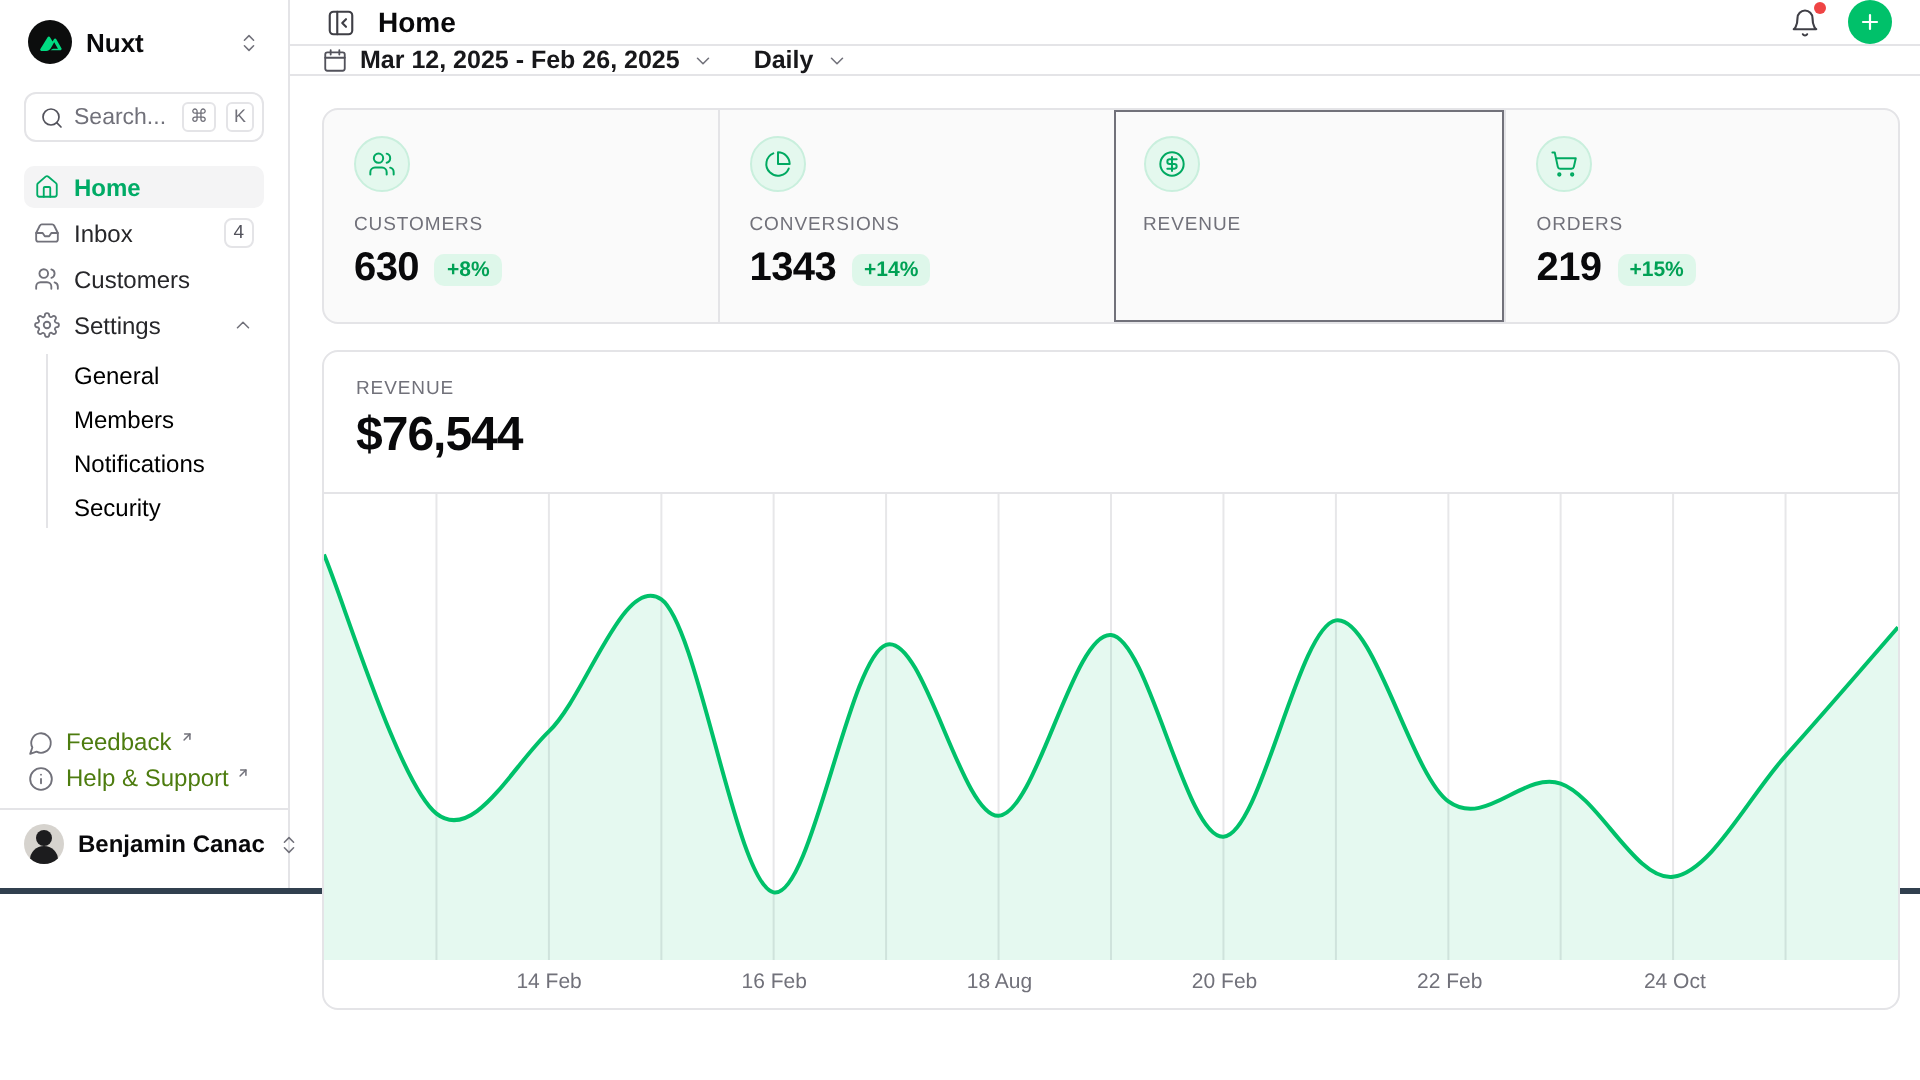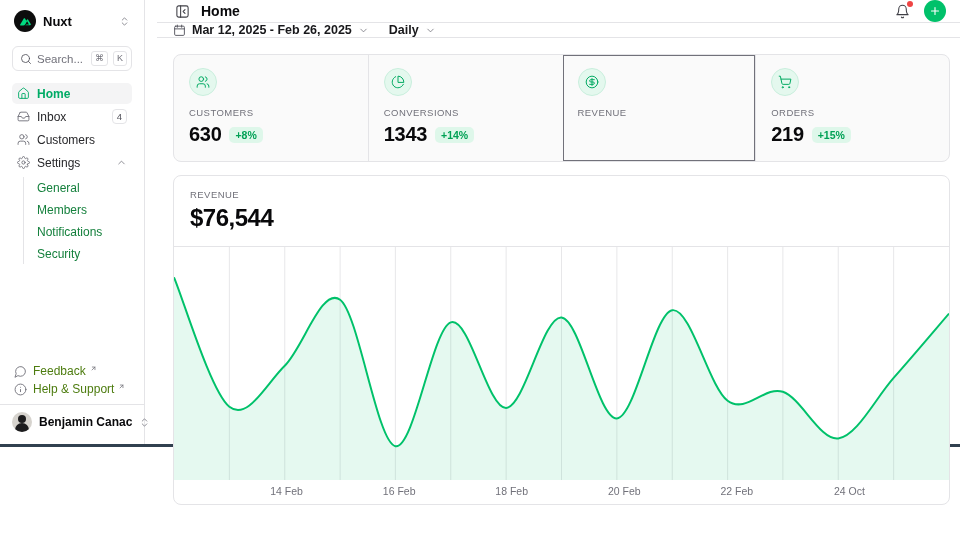--- a/index.html
+++ b/index.html
@@ -1,38 +1,38 @@
 <!DOCTYPE html>
 <html><head>
 <meta charset="utf-8">
 <style>
   * { margin:0; padding:0; box-sizing:border-box; }
   html,body { width:960px; height:540px; overflow:hidden; background:#fff;
     font-family:"Liberation Sans", sans-serif; color:#09090b; }
-  .app { display:flex; height:444px;gap:12px; }
+  .app { display:flex; height:444px; }
   svg.ic { stroke:currentColor; fill:none; stroke-width:1.7; stroke-linecap:round; stroke-linejoin:round; display:block; }
 
   
   .sidebar { width:145px; flex:0 0 145px; border-right:1px solid #e4e4e7; display:flex; flex-direction:column; padding:9px 12px 6px; background:#fff; }
   .team-row { display:flex; align-items:center; gap:7px; padding:1px 2px; cursor:pointer; }
   .team-logo { width:22px; height:22px; border-radius:50%; background:#0c0d0d; display:flex; align-items:center; justify-content:center; flex:0 0 22px; }
   .team-name { font-size:13px; font-weight:700; flex:1; }
   .chev-updown { color:#71717a; }
   .search-box { margin:13px 0 12px; height:25px; border:1px solid #e4e4e7; border-radius:6px; display:flex; align-items:center; gap:5px; padding:0 4px 0 7px; background:#fff; cursor:text; }
   .search-box .ph { flex:1; font-size:11.5px; color:#71717a; }
   .kbd { font-size:9px; color:#71717a; border:1px solid #e4e4e7; border-radius:3px; padding:1px 3px; background:#fff; line-height:1.2; }
   .nav { display:flex; flex-direction:column; gap:2px; }
   .nav-item { display:flex; align-items:center; gap:7px; height:21px; padding:0 5px; border-radius:5px; font-size:12px; color:#27272a; cursor:pointer; }
   .nav-item .nico { color:#71717a; }
   .nav-item.active { background:#f4f4f5; color:#00ab66; font-weight:600; }
   .nav-item.active .nico { color:#00ab66; }
   .nav-item .lbl { flex:1; }
   .mini-badge { font-size:9.5px; color:#52525b; border:1px solid #e4e4e7; border-radius:4px; padding:0 4px; line-height:13px; background:#fff; }
   .sub-list { margin:2px 0 2px 11px; border-left:1px solid #e4e4e7; padding-left:9px; display:flex; flex-direction:column; gap:1px; }
-  .sub-item { font-size:12px; color:#15803d; height:21px; display:flex; align-items:center; padding:0 4px; border-radius:5px; cursor:pointer; }
+  .sub-item { font-size:12px; color:#000000; height:21px; display:flex; align-items:center; padding:0 4px; border-radius:5px; cursor:pointer; }
   .side-spacer { flex:1; }
   .side-foot { display:flex; flex-direction:column; gap:4px; padding-bottom:8px; }
   .foot-link { display:flex; align-items:center; gap:6px; font-size:12px; color:#4d7c0f; cursor:pointer; padding:0 2px; }
   .foot-link .nico { color:#71717a; }
   .ext { color:#71717a; margin-left:-2px; position:relative; top:-3px; }
   .user-row { border-top:1px solid #e4e4e7; margin:0 -12px; padding:7px 12px 6px; display:flex; align-items:center; gap:7px; cursor:pointer; }
   .avatar { width:20px; height:20px; border-radius:50%; background:#d6d3ce; overflow:hidden; position:relative; flex:0 0 20px; }
   .avatar::before { content:""; position:absolute; width:8px; height:8px; border-radius:50%; background:#1c1c1e; left:6px; top:3px; }
   .avatar::after { content:""; position:absolute; width:14px; height:9px; border-radius:7px 7px 0 0; background:#1c1c1e; left:3px; top:11px; }
   .user-name { font-size:12px; font-weight:600; flex:1; white-space:nowrap; }
@@ -344,21 +344,21 @@
                 <line x1="619.1" y1="0" x2="619.1" y2="233" stroke="#e7e7e9" stroke-width="1"></line>
                 <line x1="675.4" y1="0" x2="675.4" y2="233" stroke="#e7e7e9" stroke-width="1"></line>
                 <line x1="731.7" y1="0" x2="731.7" y2="233" stroke="#e7e7e9" stroke-width="1"></line>
               </g>
             <path id="area-path" d="M0.0,30.3 C9.4,51.9 37.5,145.0 56.3,159.8 C75.0,174.5 93.8,136.6 112.6,118.7 C131.3,100.9 150.1,39.3 168.9,52.7 C187.6,66.1 206.4,195.4 225.1,199.2 C243.9,203.0 262.7,81.8 281.4,75.4 C300.2,69.1 319.0,161.7 337.7,160.9 C356.5,160.0 375.2,68.7 394.0,70.5 C412.8,72.2 431.5,172.6 450.3,171.4 C469.0,170.2 487.8,66.2 506.6,63.2 C525.3,60.3 544.1,140.1 562.9,153.7 C581.6,167.3 600.4,138.5 619.1,144.8 C637.9,151.1 656.7,193.7 675.4,191.4 C694.2,189.1 713.0,151.7 731.7,130.9 C750.5,110.1 778.6,77.3 788.0,66.6 L788,233 L0,233 Z" fill="rgba(0,193,106,0.10)" stroke="none"></path>
             <path id="line-path" d="M0.0,30.3 C9.4,51.9 37.5,145.0 56.3,159.8 C75.0,174.5 93.8,136.6 112.6,118.7 C131.3,100.9 150.1,39.3 168.9,52.7 C187.6,66.1 206.4,195.4 225.1,199.2 C243.9,203.0 262.7,81.8 281.4,75.4 C300.2,69.1 319.0,161.7 337.7,160.9 C356.5,160.0 375.2,68.7 394.0,70.5 C412.8,72.2 431.5,172.6 450.3,171.4 C469.0,170.2 487.8,66.2 506.6,63.2 C525.3,60.3 544.1,140.1 562.9,153.7 C581.6,167.3 600.4,138.5 619.1,144.8 C637.9,151.1 656.7,193.7 675.4,191.4 C694.2,189.1 713.0,151.7 731.7,130.9 C750.5,110.1 778.6,77.3 788.0,66.6" stroke="#00c16a" stroke-width="2" fill="none"></path>
           </svg>
           <div class="axis-strip">
             <span class="axis-lab" style="left: 112.571px;">14 Feb</span>
             <span class="axis-lab" style="left: 225.143px;">16 Feb</span>
-            <span class="axis-lab" style="left: 337.714px;">18 Feb</span>
+            <span class="axis-lab" style="left: 337.714px;">18 Aug</span>
             <span class="axis-lab" style="left: 450.286px;">20 Feb</span>
             <span class="axis-lab" style="left: 562.857px;">22 Feb</span>
             <span class="axis-lab" style="left: 675.429px;">24 Oct</span>
           </div>
         </div>
       </div>
 
     </div>
   </main>
 </div>

